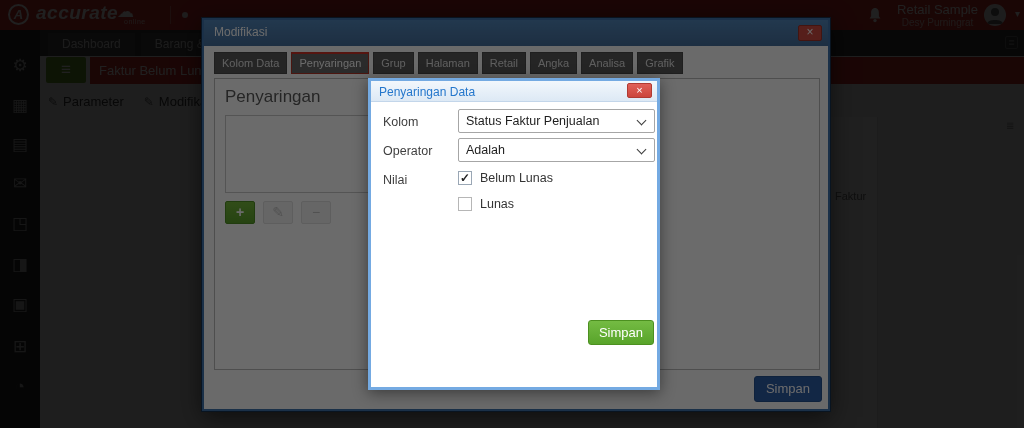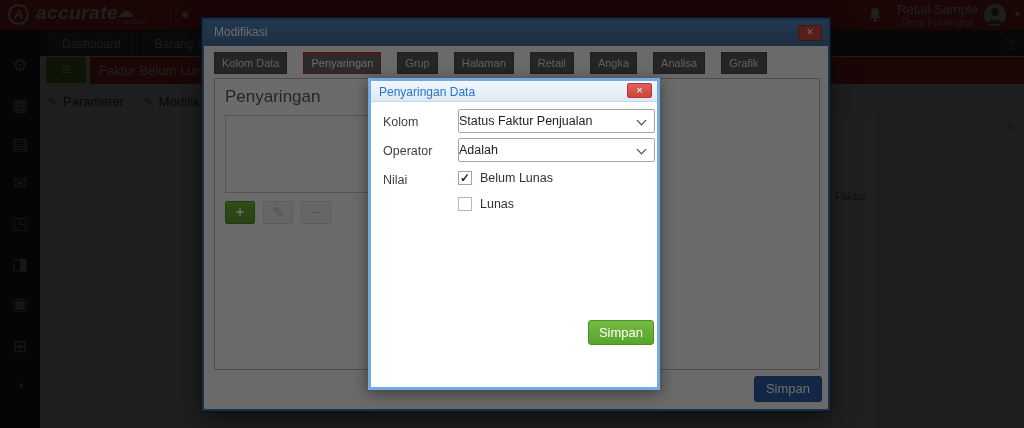--- a/index.html
+++ b/index.html
@@ -51,21 +51,21 @@
   #backdrop-dialog { position:absolute; inset:0; background:rgba(0,0,0,.58); z-index:30; }
 
   
   #modal { position:absolute; left:202px; top:18px; width:628px; height:393px; background:#fdfdfd;
     border:2px solid #3f74ad; box-shadow:0 0 0 1px #16304e, 0 6px 22px rgba(0,0,0,.55); z-index:20; }
   .modal-header { position:absolute; left:0; top:0; right:0; height:26px;
     background:linear-gradient(#5286ba,#466f9c); }
   .modal-title { position:absolute; left:10px; top:5px; color:#fff; font-size:12px; }
   .modal-close { position:absolute; right:6px; top:5px; width:24px; height:16px; background:#ce4a40;
     border:1px solid #a03229; border-radius:2px; color:#fff; font-size:12px; line-height:13px; text-align:center; }
-  #modal-tabs { position:absolute; left:10px; top:32px; display:flex; gap:16px; }
+  #modal-tabs { position:absolute; left:10px; top:32px; display:flex; gap:4px; }
   .mtab { height:22px; line-height:20px; padding:0 7px; background:#585858; border:1px solid #4a4a4a;
     color:#e2e2e2; font-size:11px; white-space:nowrap; }
   .mtab.active { border:1px solid #b33527; border-top:2px solid #cc3327; background:#666; color:#fff; line-height:18px; }
   .modal-panel { position:absolute; left:10px; top:58px; width:606px; height:292px; border:1px solid #b9b9b9; background:#fff; }
   .section-title { position:absolute; left:10px; top:8px; font-size:17px; color:#5a5a5a; }
   .filter-listbox { position:absolute; left:10px; top:36px; width:248px; height:78px; border:1px solid #c8c8c8; background:#fff; }
   .btn-row { position:absolute; left:10px; top:122px; display:flex; gap:8px; }
   .sq-btn { width:30px; height:23px; border-radius:2px; font-size:14px; text-align:center; line-height:21px; }
   .btn-add { background:linear-gradient(#76b73c,#5ba02c); border:1px solid #4f8f24; color:#fff; font-weight:bold; }
   .btn-muted { background:#f4f4f4; border:1px solid #e0e0e0; color:#c0c0c0; }
@@ -76,21 +76,21 @@
   #dialog { position:absolute; left:368px; top:78px; width:292px; height:312px; background:#fff;
     border:3px solid #74aae2; box-shadow:0 3px 14px rgba(0,0,0,.45); z-index:40; }
   .dialog-header { position:absolute; left:0; top:0; right:0; height:21px;
     background:linear-gradient(#f2f7fc,#dde9f5); border-bottom:1px solid #c3d6ea; }
   .dialog-title { position:absolute; left:8px; top:4px; font-size:12px; color:#2577cc; }
   .dialog-close { position:absolute; right:5px; top:2px; width:25px; height:15px;
     background:linear-gradient(#e06158,#cc453c); border:1px solid #b03a32; border-radius:2px;
     color:#fff; font-size:11px; line-height:12px; text-align:center; }
   .field-label { position:absolute; left:12px; font-size:12.5px; color:#3f3f3f; }
   .dd { position:absolute; left:87px; width:197px; height:24px; border:1px solid #a6a6a6; border-radius:2px;
-    background:#fff; font-size:12.5px; color:#1e1e1e; line-height:22px; }
+    background:#fff; font-size:12.5px; color:#1e1e1e; line-height:22px; padding-left:7px; }
   .dd .chev { position:absolute; right:9px; top:7px; width:7px; height:7px;
     border-right:1.6px solid #3c3c3c; border-bottom:1.6px solid #3c3c3c; transform:rotate(45deg); }
   #nilai-options { position:absolute; left:87px; top:89px; }
   .cb-row { display:flex; align-items:center; margin-bottom:11px; height:15px; }
   .cb { width:14px; height:14px; border:1px solid #9aa7b5; background:#fff; font-size:12px; line-height:13px;
     text-align:center; color:#222; font-weight:bold; }
   .cb.empty { border-color:#b6b6b6; }
   .cb-label { margin-left:8px; font-size:12.5px; color:#333; }
   .dialog-save { position:absolute; left:217px; top:239px; width:66px; height:25px;
     background:linear-gradient(#74bb43,#58a42a); border:1px solid #4c9020; border-radius:3px;

